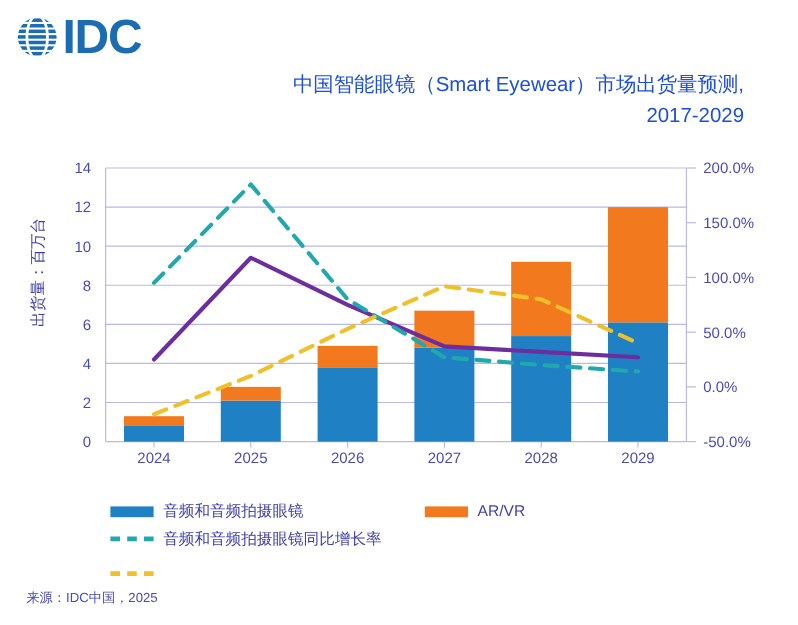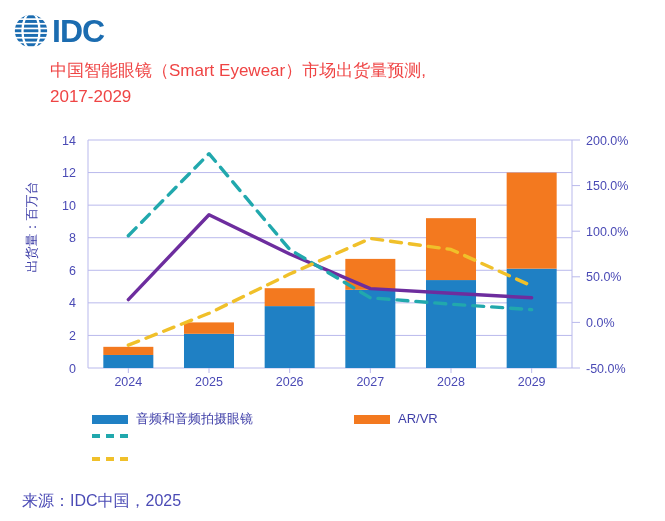--- a/index.html
+++ b/index.html
@@ -29,37 +29,37 @@
     position: absolute;
     left: 4px;
     top: 4px;
     width: 38px;
     height: 38px;
   }
   #logo-word {
     position: absolute;
     left: 44px;
     top: 1px;
-    font-size: 32px;
+    font-size: 40px;
     font-weight: 700;
     letter-spacing: -1px;
     color: #1b6cb0;
     line-height: 44px;
   }
 
   
   #chart-title {
     position: absolute;
     left: 50px;
     top: 58px;
     width: 570px;
-    text-align: left;
+    text-align: right;
     font-size: 17px;
     line-height: 26px;
-    color: #ef4444;
+    color: #1d4ed8;
   }
 
   
   #plot-wrap {
     position: absolute;
     left: 0;
     top: 0;
     width: 665px;
     height: 521px;
   }
@@ -81,21 +81,21 @@
 
   
   #legend {
     position: absolute;
     left: 92px;
     top: 411px;
     width: 500px;
   }
   .legend-row {
     display: flex;
-    align-items: flex-start;
+    align-items: flex-end;
     height: 23px;
   }
   .legend-item {
     display: flex;
     align-items: center;
     white-space: nowrap;
   }
   .legend-item.col1 { width: 262px; }
   .legend-swatch {
     width: 36px;
@@ -117,21 +117,21 @@
     font-size: 13px;
     color: #3f3fa8;
     line-height: 16px;
   }
 
   
   #source-note {
     position: absolute;
     left: 22px;
     top: 491px;
-    font-size: 16px;
+    font-size: 11px;
     color: #4a4ab5;
   }
 
   .tick-text {
     font-size: 12.5px;
     fill: #4a4ab5;
     font-family: "Liberation Sans", "DejaVu Sans", sans-serif;
   }
 </style>
 </head>
@@ -247,20 +247,21 @@
       <span class="legend-label">音频和音频拍摄眼镜</span>
     </div>
     <div class="legend-item">
       <span class="legend-swatch" id="sw1" style="background: rgb(243, 121, 31);"></span>
       <span class="legend-label">AR/VR</span>
     </div>
   </div>
   <div class="legend-row">
     <div class="legend-item">
       <span class="legend-swatch dashed" id="sw3" style="border-top-color: rgb(33, 168, 173);"></span>
+      <span class="legend-label">音频和音频拍摄眼镜同比增长率</span>
     </div>
   </div>
   <div class="legend-row">
     <div class="legend-item col1">
       <span class="legend-swatch dashed" id="sw4" style="border-top-color: rgb(240, 192, 42);"></span>
     </div>
   </div>
 </div>
 
 <div id="source-note">来源：IDC中国，2025</div>

